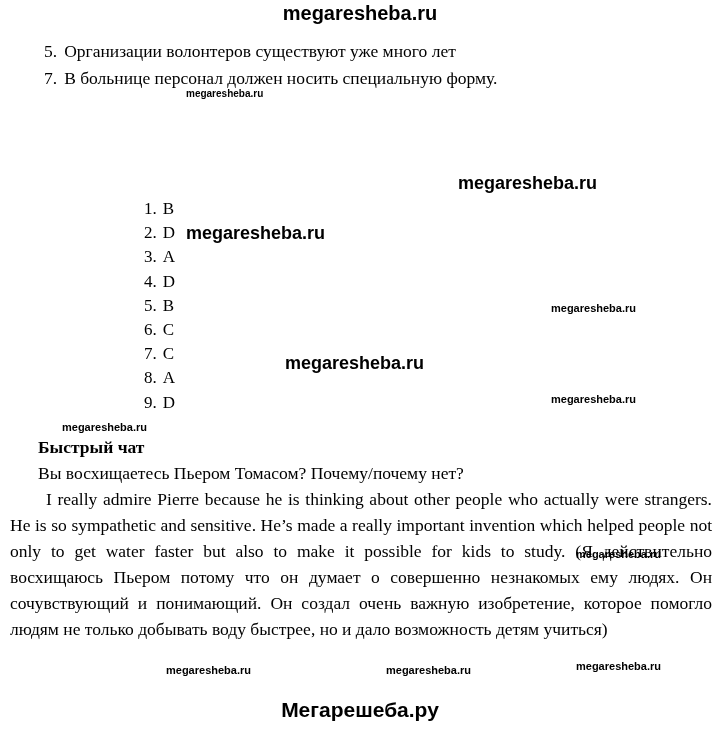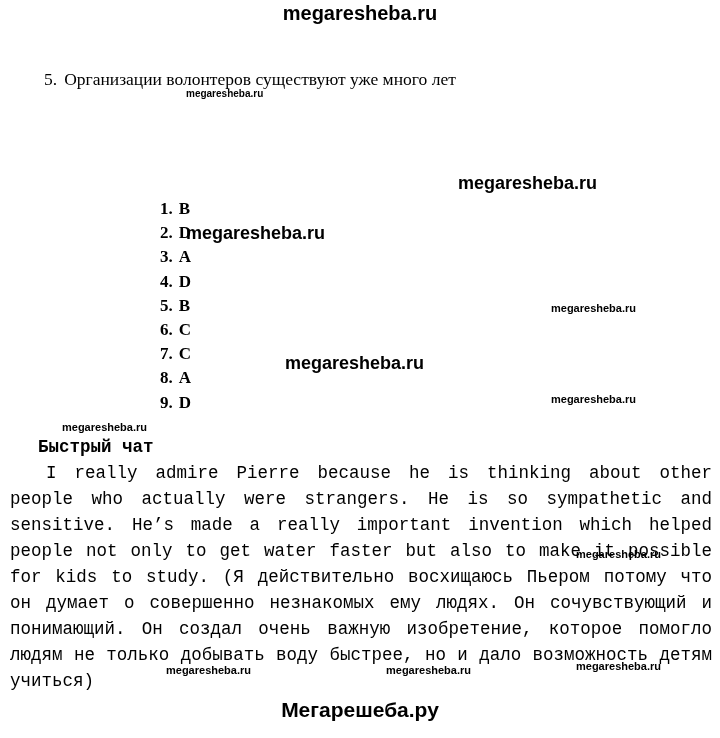--- a/index.html
+++ b/index.html
@@ -23,33 +23,32 @@
     position: absolute; top: 698px; left: 0; width: 100%;
     text-align: center;
     font-family: "Liberation Sans", sans-serif;
     font-weight: bold; font-size: 21px;
   }
 
   .tasks {
     position: absolute; left: 44px; top: 38px;
     font-size: 17.5px; line-height: 27.4px;
     white-space: nowrap;
-    margin-top: 28px;
   }
   .task-line .num { margin-right: 7px; }
 
   .answers {
-    position: absolute; left: 160px; top: 197px;
-    font-size: 17px; line-height: 24.2px; font-weight: bold;
+    position: absolute; left: 144px; top: 197px;
+    font-size: 17px; line-height: 24.2px;
   }
   .answer-line .num { margin-right: 6px; }
 
   .quick-chat {
     position: absolute; left: 10px; top: 434px; width: 702px;
-    font-size: 17.5px; line-height: 26px; font-family: Liberation Mono, monospace;
+    font-size: 17.5px; line-height: 26px;
   }
   .qc-heading { font-weight: bold; padding-left: 28px; }
   .qc-question { text-indent: 28px; }
   .qc-answer { text-align: justify; text-indent: 36px; }
 
   .wm {
     position: absolute;
     font-family: "Liberation Sans", sans-serif;
     font-weight: bold;
     white-space: nowrap;
@@ -61,20 +60,23 @@
 </head>
 <body>
 
 <div class="page">
 
   <div class="site-header">megaresheba.ru</div>
 
   <div class="tasks">
     <div class="task-line">
       <span class="num">5.</span><span>Организации волонтеров существуют уже много лет</span>
+    </div>
+    <div class="task-line">
+      <span class="num">7.</span><span>В больнице персонал должен носить специальную форму.</span>
     </div>
   </div>
 
   <div class="answers">
     <div class="answer-line">
       <span class="num">1.</span><span>B</span>
     </div>
     <div class="answer-line">
       <span class="num">2.</span><span>D</span>
     </div>
@@ -96,20 +98,21 @@
     <div class="answer-line">
       <span class="num">8.</span><span>A</span>
     </div>
     <div class="answer-line">
       <span class="num">9.</span><span>D</span>
     </div>
   </div>
 
   <div class="quick-chat">
     <div class="qc-heading">Быстрый чат</div>
+    <div class="qc-question">Вы восхищаетесь Пьером Томасом? Почему/почему нет?</div>
     <div class="qc-answer">I really admire Pierre because he is thinking about other people who actually were strangers. He is so sympathetic and sensitive. He’s made a really important invention which helped people not only to get water faster but also to make it possible for kids to study. (Я действительно восхищаюсь Пьером потому что он думает о совершенно незнакомых ему людях. Он сочувствующий и понимающий. Он создал очень важную изобретение, которое помогло людям не только добывать воду быстрее, но и дало возможность детям учиться)</div>
   </div>
 
   <div class="wm wm-xs" style="left:186px; top:88px;">megaresheba.ru</div>
   <div class="wm wm-lg" style="left:458px; top:173px;">megaresheba.ru</div>
   <div class="wm wm-lg" style="left:186px; top:223px;">megaresheba.ru</div>
   <div class="wm wm-sm" style="left:551px; top:302px;">megaresheba.ru</div>
   <div class="wm wm-lg" style="left:285px; top:353px;">megaresheba.ru</div>
   <div class="wm wm-sm" style="left:551px; top:393px;">megaresheba.ru</div>
   <div class="wm wm-sm" style="left:62px;  top:421px;">megaresheba.ru</div>

